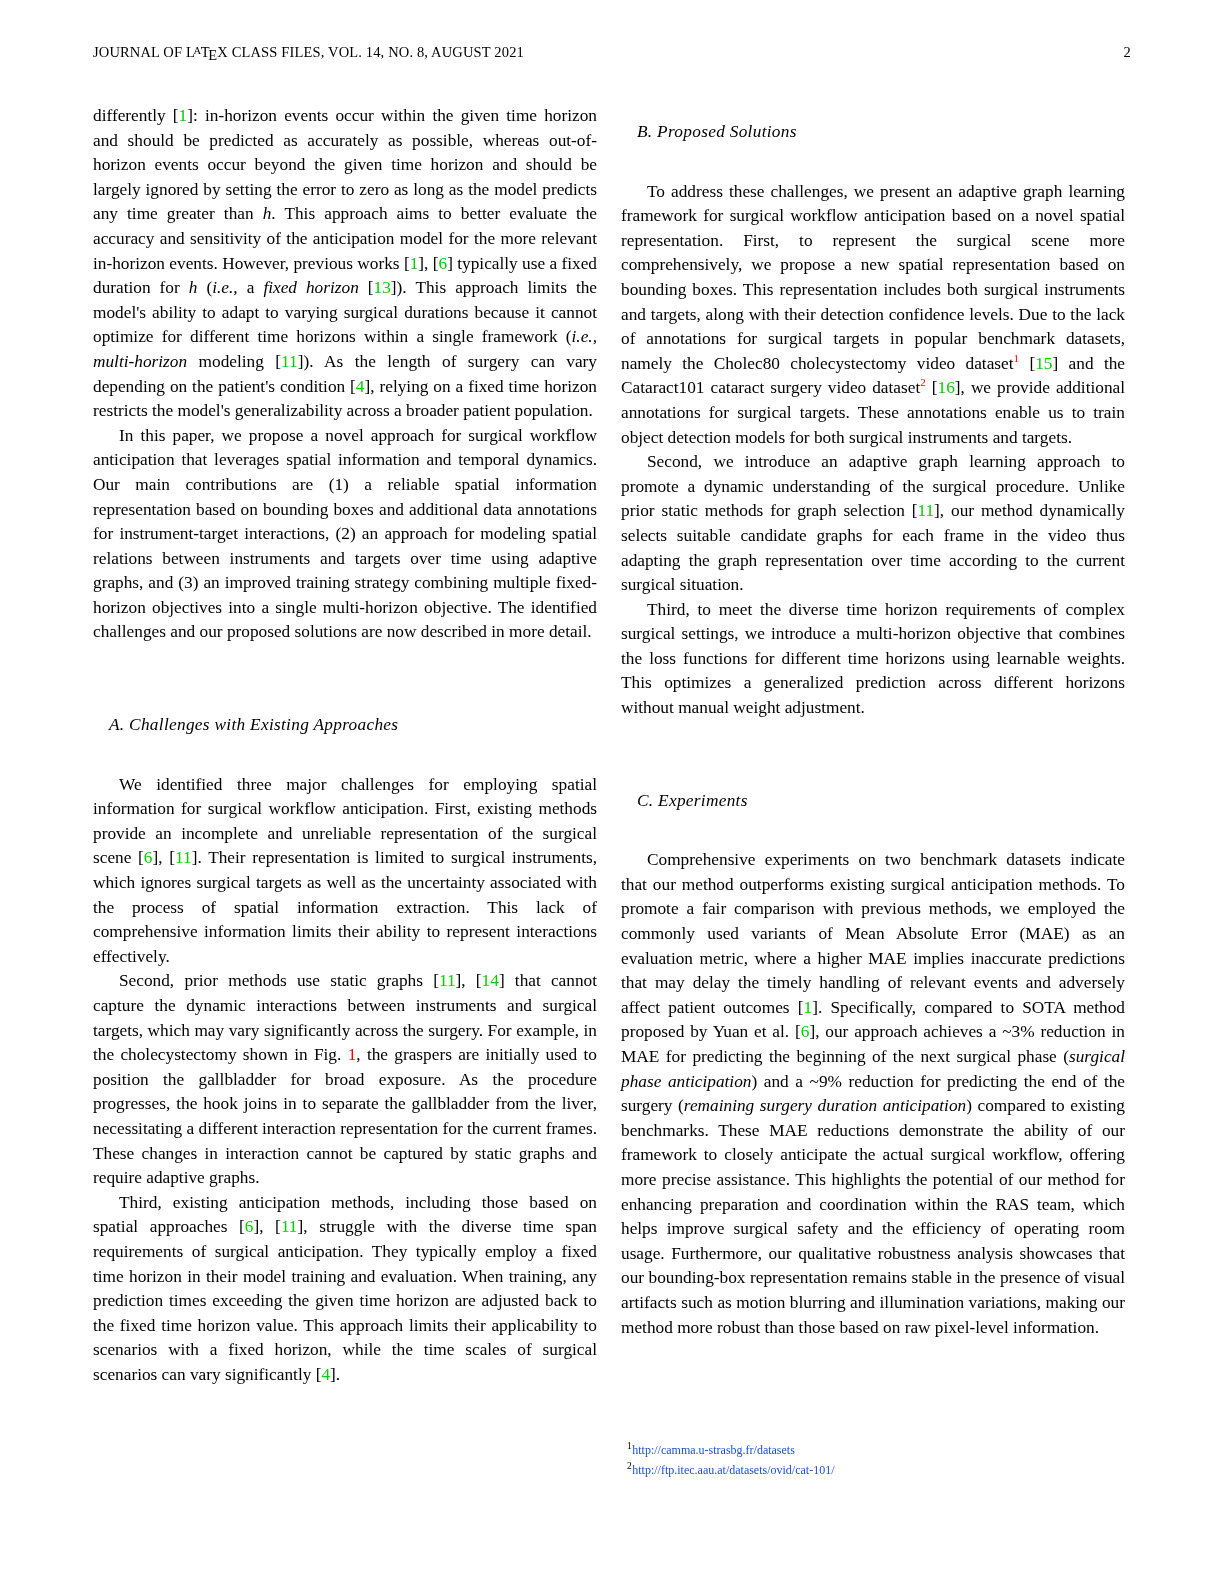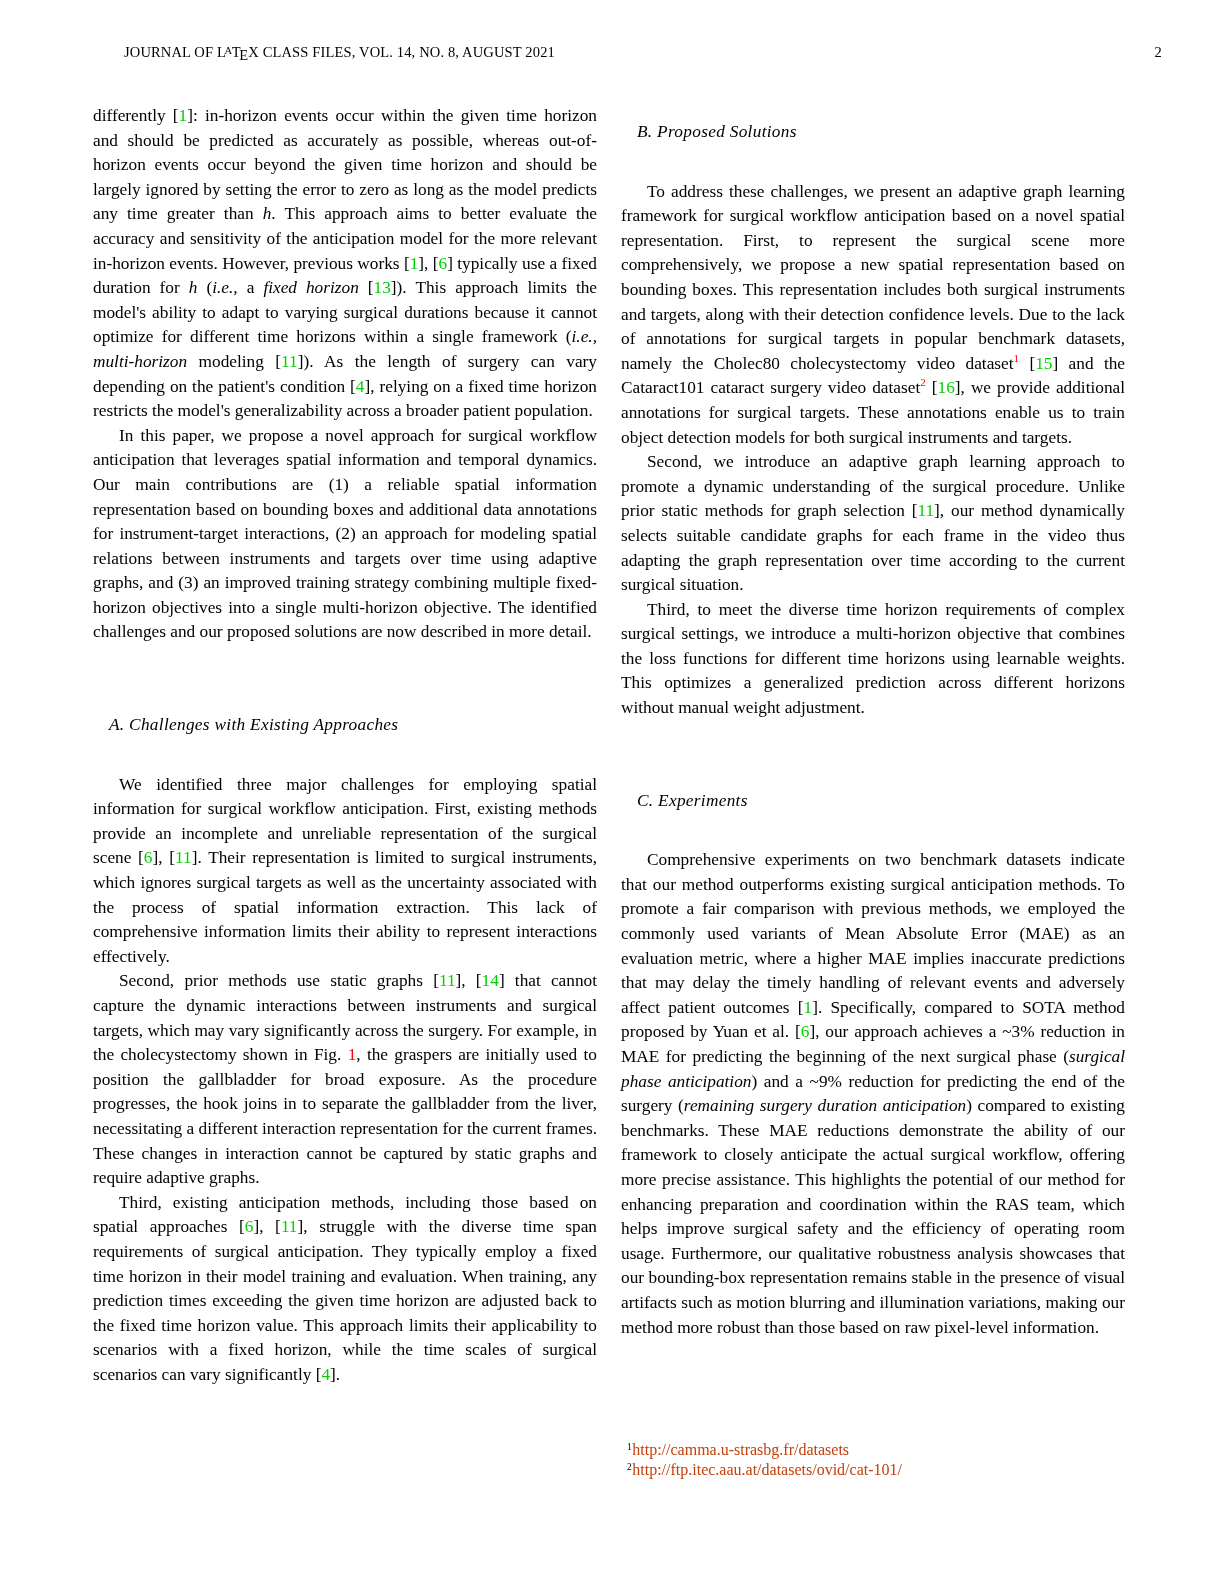--- a/index.html
+++ b/index.html
@@ -23,21 +23,20 @@
     position: absolute;
     top: 44px;
     left: 93px;
     width: 1038px;
     height: 22px;
     font-size: 14.5px;
     letter-spacing: 0.15px;
     display: flex;
     justify-content: space-between;
     align-items: baseline;
-    margin-left: 31px;
   }
   .runhead-left {
     white-space: nowrap;
   }
   .runhead-right {
     font-size: 14.5px;
   }
   .latex-logo {
     white-space: nowrap;
   }
@@ -135,22 +134,22 @@
     white-space: nowrap;
   }
   .footnote sup {
     color: #000000;
     font-size: 9.5px;
     vertical-align: super;
     line-height: 0;
     margin-right: 0.5px;
   }
   .footnote .url {
-    color: #c2410c;
-    font-size: 16px;
+    color: #1d4ed8;
+    font-size: 12px;
   }
 </style>
 </head>
 <body>
 
 <div class="page">
 
   <div class="runhead">
     <div class="runhead-left"><span>JOURNAL OF </span><span class="latex-logo"><span class="la">L</span><span class="a">A</span><span class="t">T</span><span class="e">E</span><span class="x">X</span></span><span> CLASS FILES, VOL. 14, NO. 8, AUGUST 2021</span></div>
     <div class="runhead-right">2</div>

